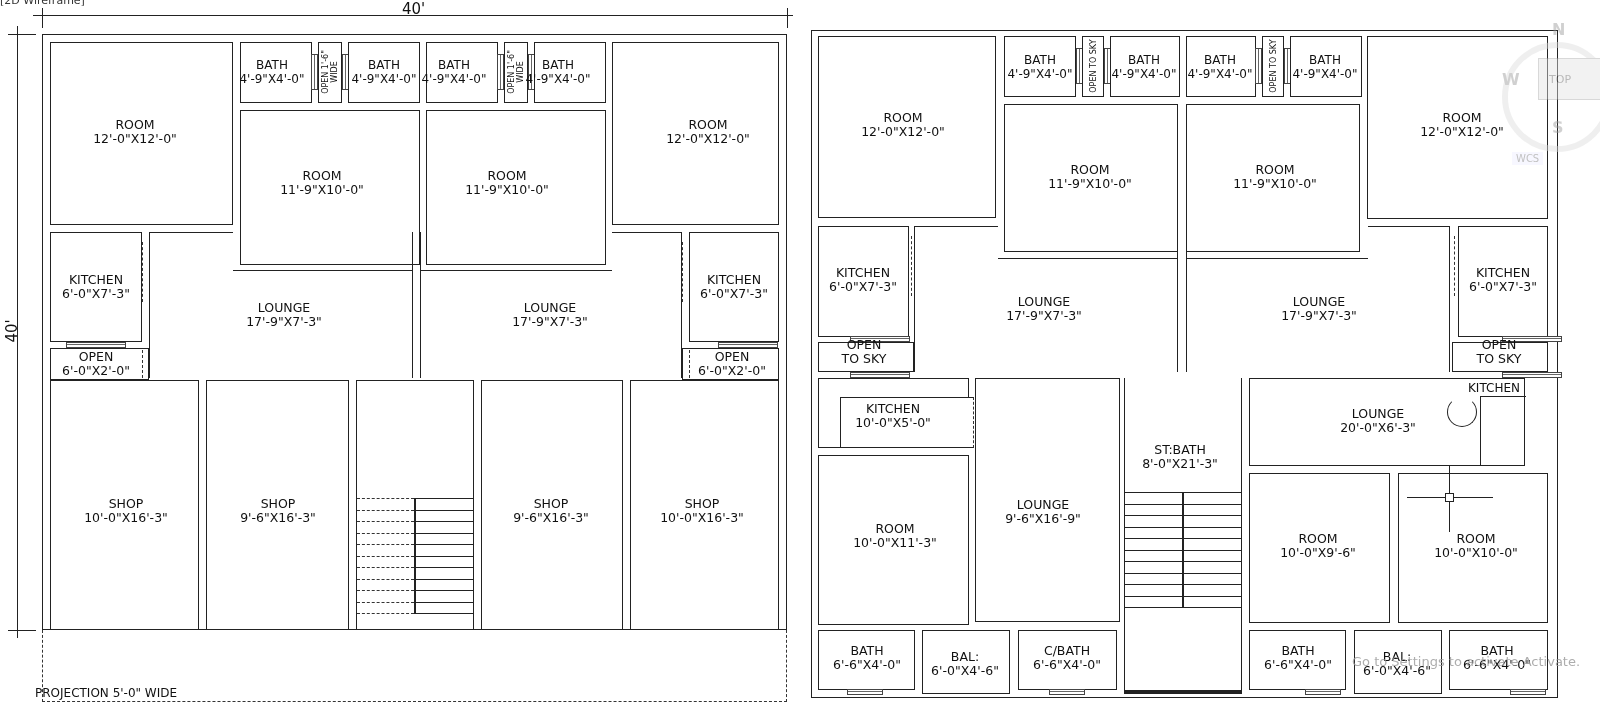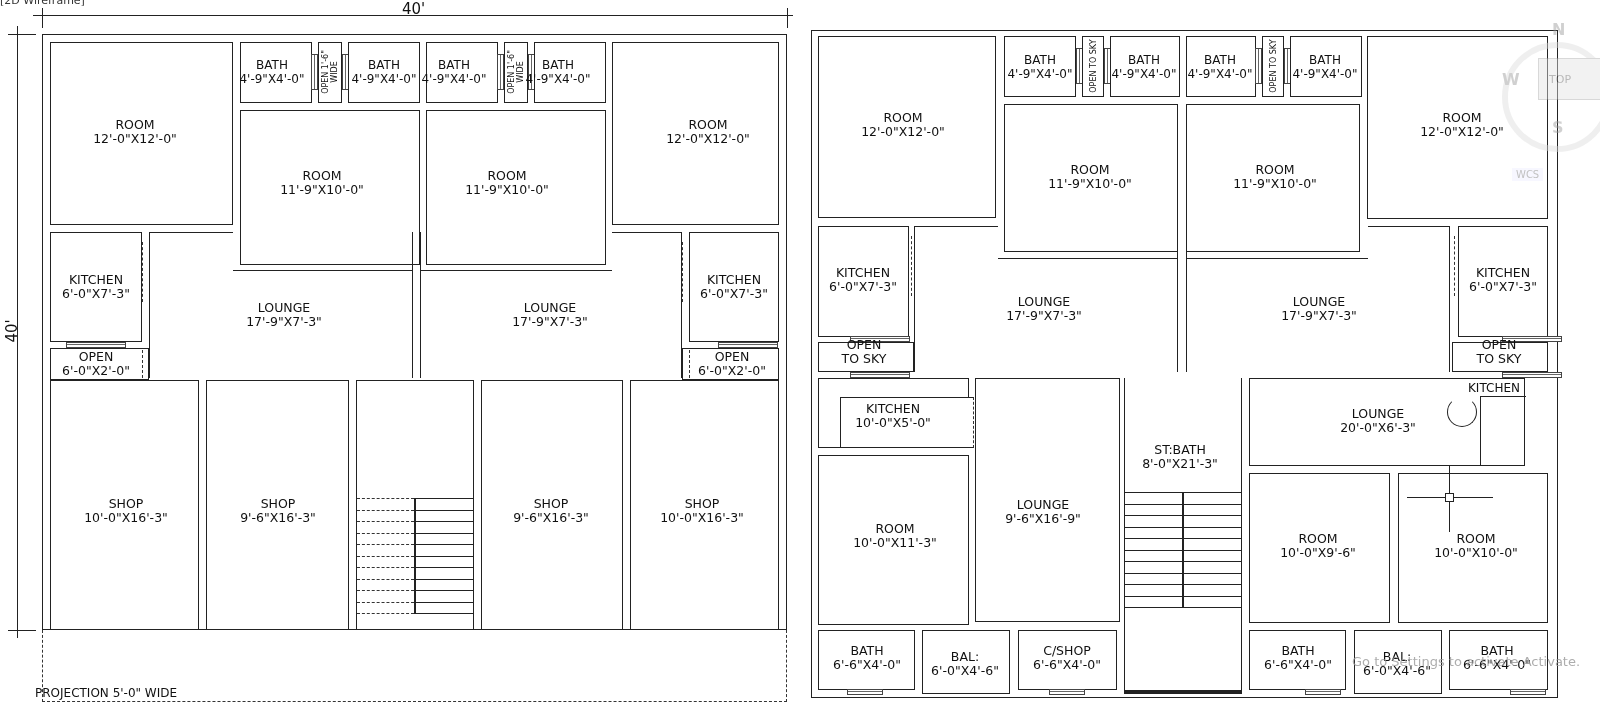--- a/index.html
+++ b/index.html
@@ -362,21 +362,21 @@
       <div>6'-6"X4'-0"</div>
     </div>
   <div class="win" style="left:847px;top:689px;width:36px;height:6px;"></div>
   <div class="room" style="left:922px;top:630px;width:88px;height:64px;"></div>
   <div class="lbl" style="left:965px;top:664px;">
       <div>BAL:</div>
       <div>6'-0"X4'-6"</div>
     </div>
   <div class="room" style="left:1018px;top:630px;width:99px;height:60px;"></div>
   <div class="lbl" style="left:1067px;top:658px;">
-      <div>C/SHOP</div>
+      <div>C/BATH</div>
       <div>6'-6"X4'-0"</div>
     </div>
   <div class="win" style="left:1049px;top:689px;width:36px;height:6px;"></div>
 
   <div class="room" style="left:1249px;top:630px;width:97px;height:60px;"></div>
   <div class="lbl" style="left:1298px;top:658px;">
       <div>BATH</div>
       <div>6'-6"X4'-0"</div>
     </div>
   <div class="win" style="left:1305px;top:689px;width:36px;height:6px;"></div>
@@ -392,18 +392,18 @@
     </div>
   <div class="win" style="left:1510px;top:689px;width:36px;height:6px;"></div>
 </div>
 
 <div class="viewcube" style="left:1500px;top:20px;width:100px;height:160px;">
   <div class="abs" style="left:2px;top:22px;width:110px;height:110px;border:6px solid #ddd;border-radius:50%;box-sizing:border-box;"></div>
   <div class="abs" style="left:52px;top:0px;font-size:16px;font-weight:bold;color:#999;">N</div>
   <div class="abs" style="left:2px;top:50px;font-size:16px;font-weight:bold;color:#999;">W</div>
   <div class="abs" style="left:52px;top:98px;font-size:16px;font-weight:bold;color:#999;">S</div>
   <div class="abs" style="left:38px;top:38px;width:64px;height:42px;background:#e4e4e4;border:1px solid #aaa;font-size:11px;line-height:42px;padding-left:10px;box-sizing:border-box;color:#666;">TOP</div>
-  <div class="abs" style="left:12px;top:148px;font-size:10px;color:#777;background:#eef;padding:1px 4px;">WCS</div>
+  <div class="abs" style="left:12px;top:132px;font-size:10px;color:#777;background:#eef;padding:1px 4px;">WCS</div>
 </div>
 
 <div class="abs" style="left:1352px;top:654px;color:#999;opacity:.8;">
   <div style="font-size:13px;">Go to Settings to activate Activate.</div>
 </div>
 
 </body></html>

